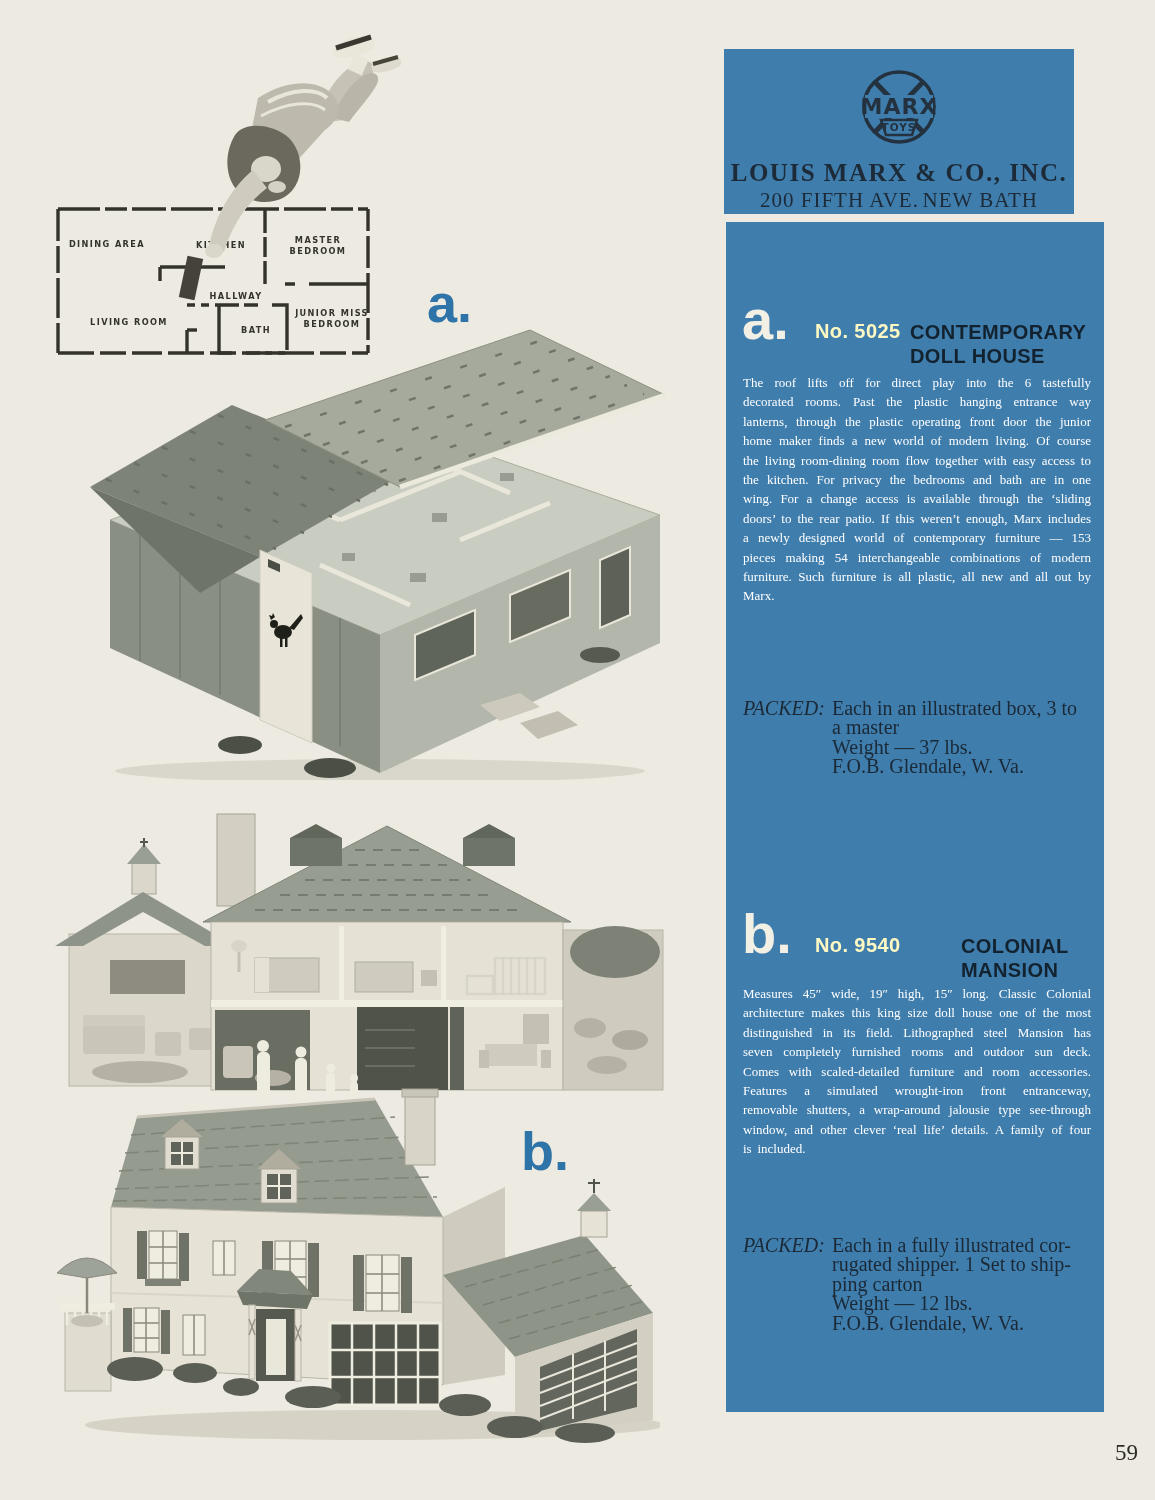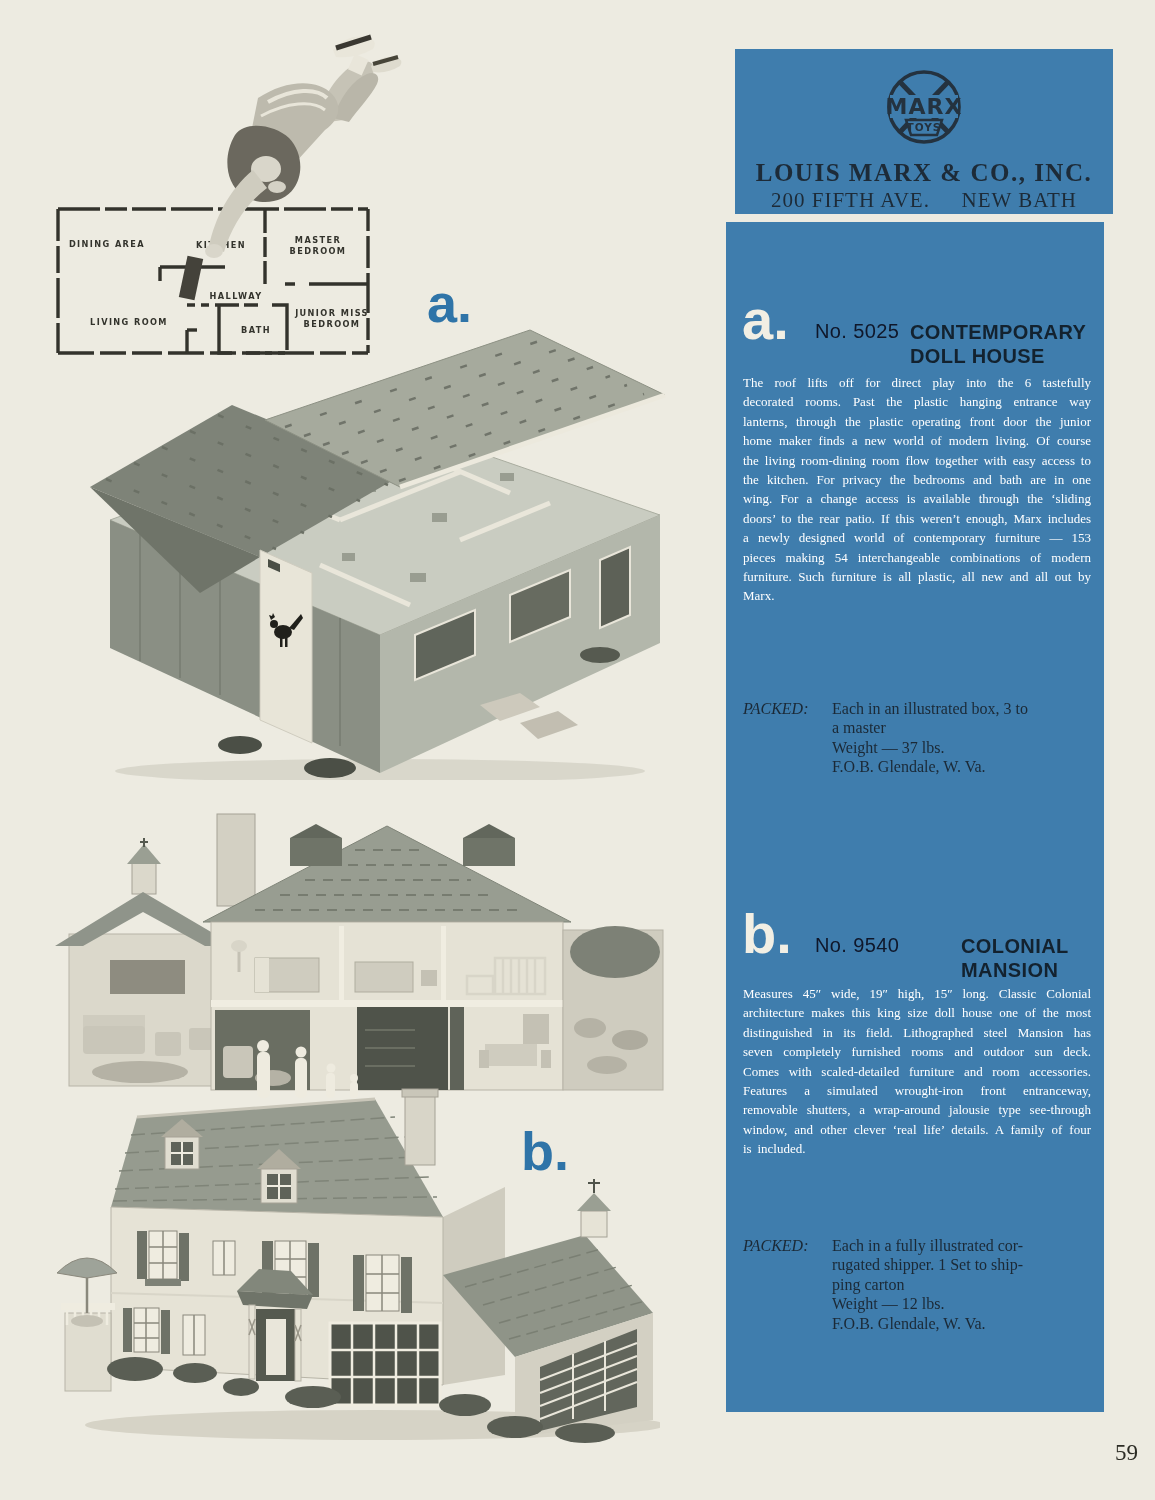--- a/index.html
+++ b/index.html
@@ -1,35 +1,35 @@
 <!DOCTYPE html>
 <html><head>
 <meta charset="utf-8">
 <style>
   html,body{margin:0;padding:0;background:#d8d5cc;}
   .page{position:relative;width:1155px;height:1500px;background:#edebe1;overflow:hidden;
         font-family:"Liberation Serif",serif;}
   .abs{position:absolute;}
   
-  .brand-box{left:724px;top:49px;width:378px;height:165px;background:#3f7dad;text-align:center;margin-left:11px;}
+  .brand-box{left:724px;top:49px;width:350px;height:165px;background:#3f7dad;text-align:center;}
   .panel{left:726px;top:222px;width:378px;height:1190px;background:#3f7dad;}
   .company{margin-top:2px;font-size:25px;letter-spacing:1.5px;color:#1d2b38;font-weight:600;}
   .address-row{display:flex;justify-content:space-between;padding:0 36px;font-size:21px;
                letter-spacing:1px;color:#1d2b38;font-weight:400;margin-top:1px;}
   .marker-white{font-family:"Liberation Sans",sans-serif;font-weight:800;font-size:56px;
                 color:#f2efe4;line-height:1;}
   .marker-blue{font-family:"Liberation Sans",sans-serif;font-weight:800;font-size:54px;
                color:#2f74a8;line-height:1;}
-  .prod-number{font-family:"Liberation Sans",sans-serif;font-weight:400;font-size:20px;
-               color:#0f172a;letter-spacing:.4px;}
+  .prod-number{font-family:"Liberation Sans",sans-serif;font-weight:700;font-size:20px;
+               color:#fef9c3;letter-spacing:.4px;}
   .prod-name{font-family:Liberation Sans, sans-serif;font-weight:700;font-size:20px;
              color:#13222f;letter-spacing:.4px;line-height:24px;}
   .prod-desc{width:348px;font-size:13px;line-height:19.4px;color:#ffffff;text-align:justify;
              word-spacing:2.5px;}
-  .packed{display:flex;font-size:16px;line-height:19.4px;color:#1b2936;}
+  .packed{display:flex;font-size:20px;line-height:19.4px;color:#1b2936;}
   .packed-label{font-style:italic;width:89px;flex:0 0 89px;}
   .page-num{font-size:23px;color:#2c2c25;}
   svg text{font-family:"DejaVu Sans",sans-serif;}
 </style>
 </head>
 <body>
 
 <div class="page">
 
   <svg class="abs" style="left:55px;top:205px;" width="318" height="152" viewBox="0 0 318 152">

